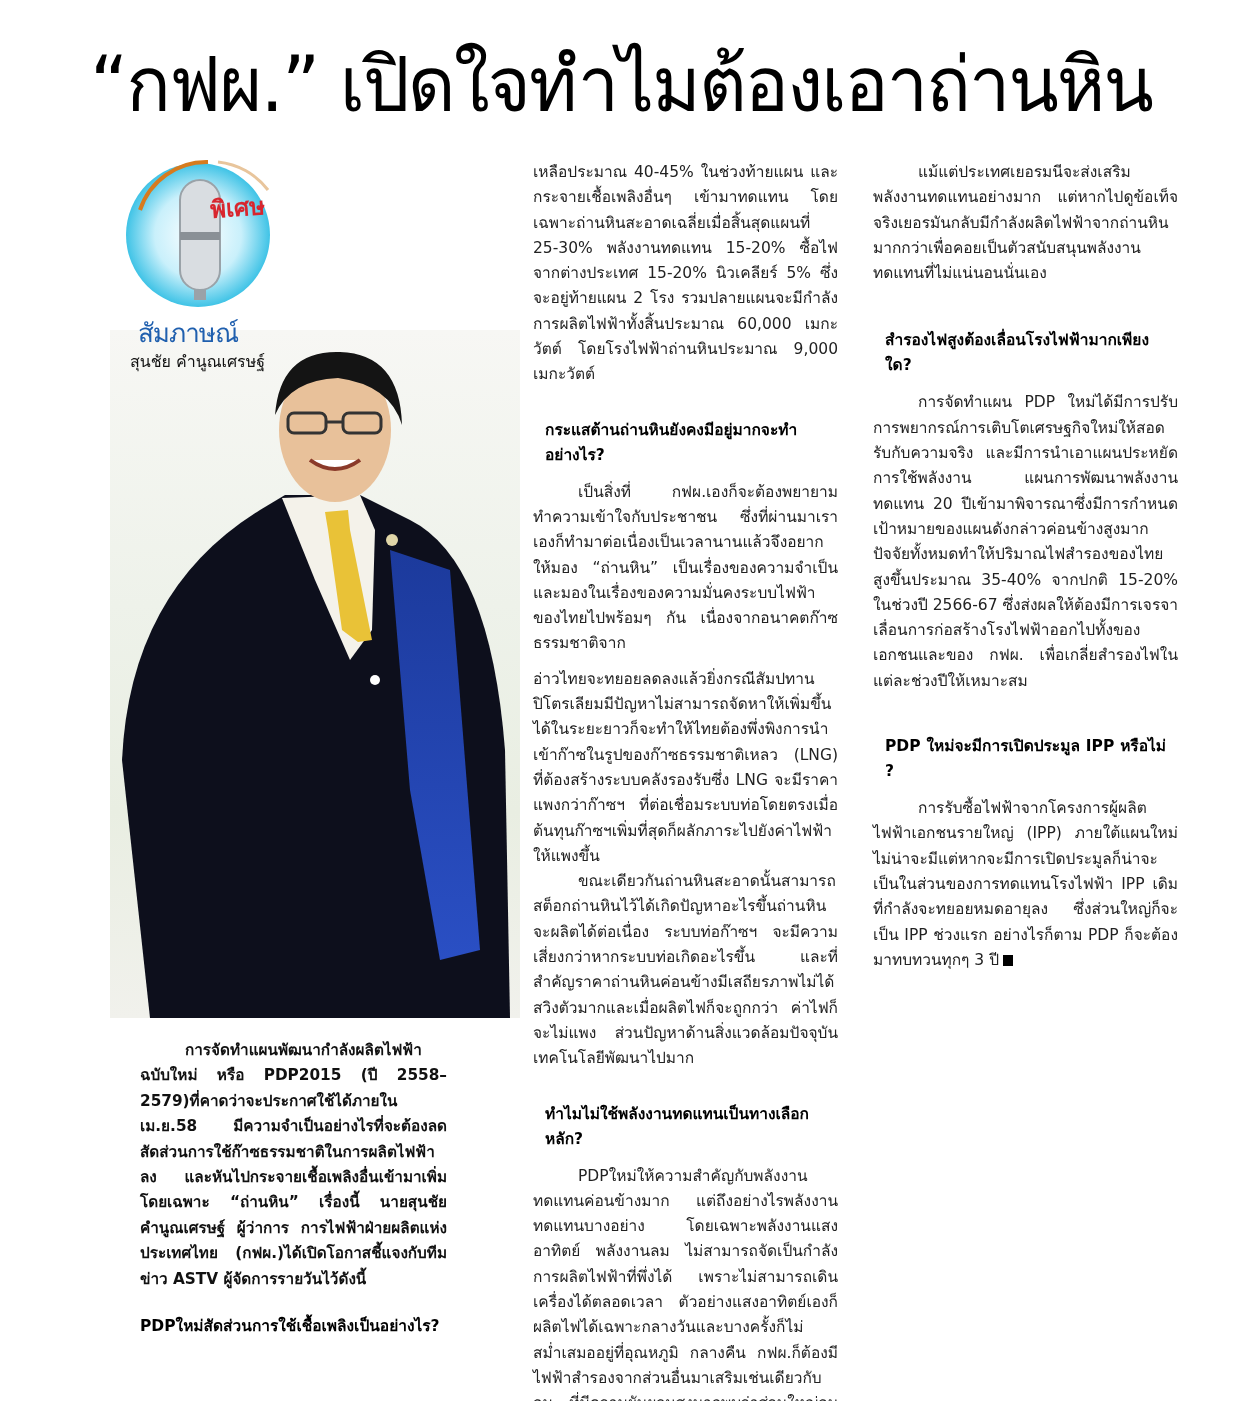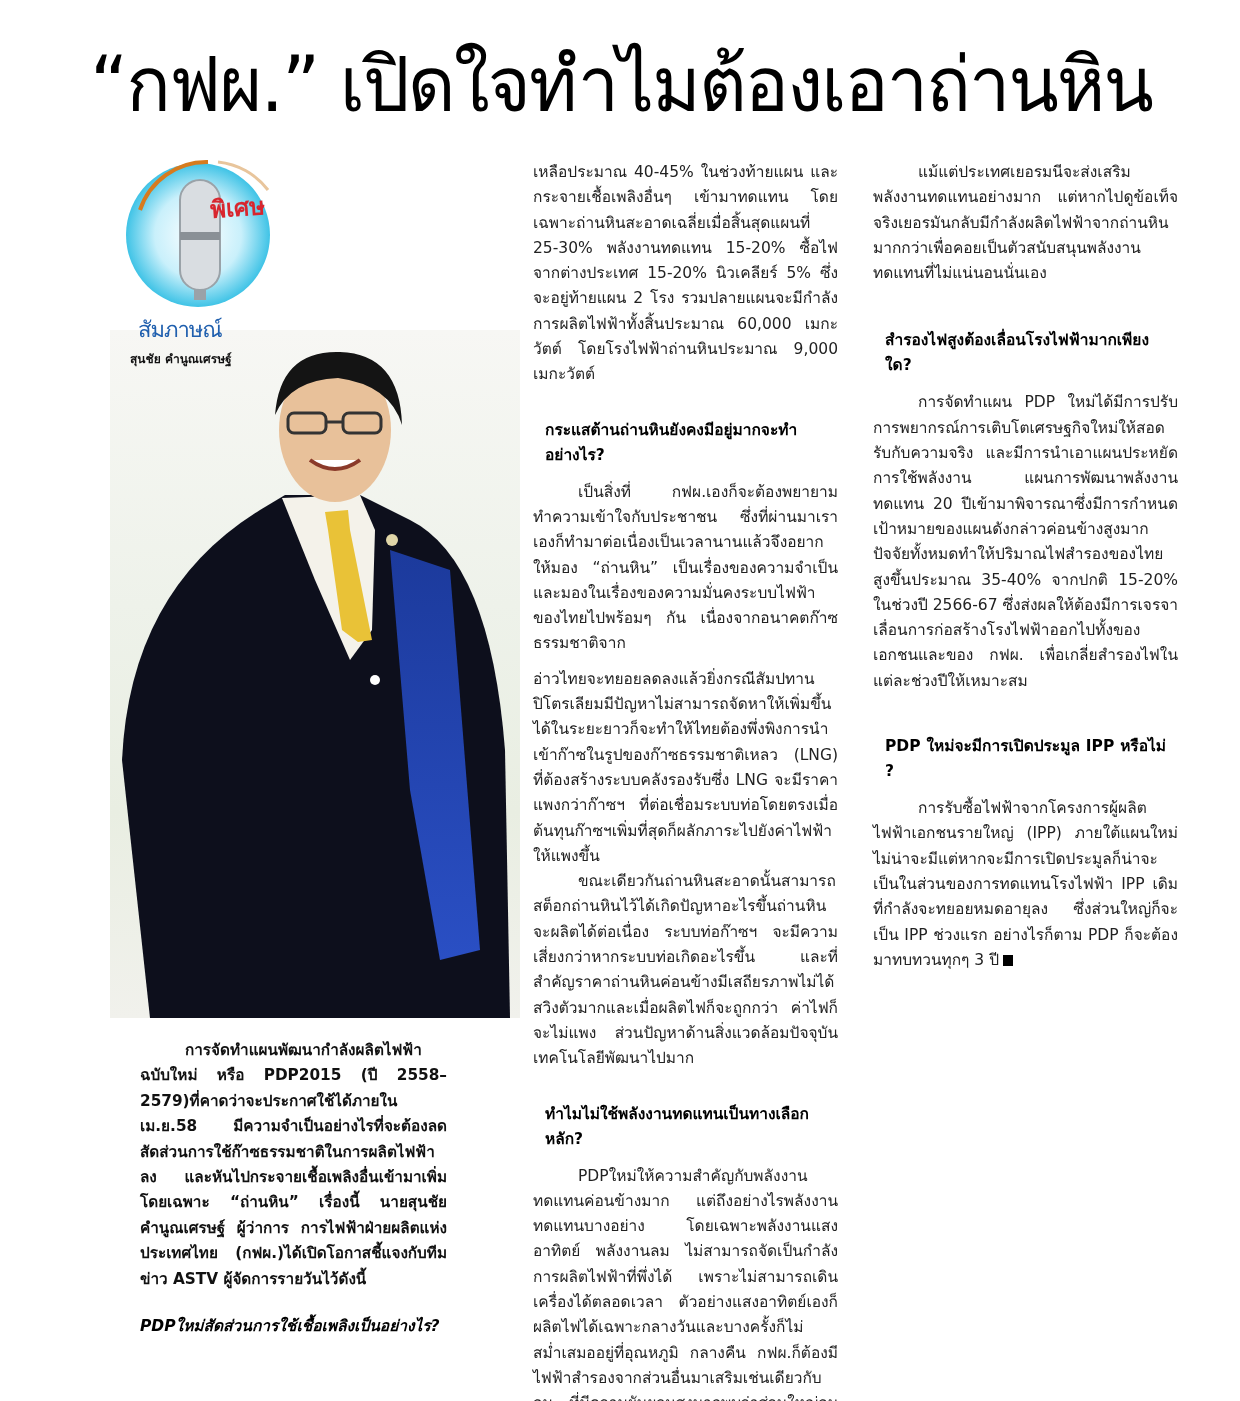--- a/index.html
+++ b/index.html
@@ -8,27 +8,27 @@
   .col{position:absolute;font-size:15.5px;line-height:25.3px;color:#222;text-align:justify;}
   .col p{margin:0;}
   .col .indent{text-indent:45px;}
   .col h3{margin:12px;font-size:15.5px;line-height:25px;font-weight:bold;color:#000;}
   .col .gap{height:18px;}
   .col1{left:533px;top:160px;width:305px;}
   .col2{left:873px;top:160px;width:305px;}
   .intro{position:absolute;left:140px;top:1038px;width:307px;font-size:15.3px;line-height:25.4px;font-weight:bold;color:#111;text-align:justify;}
   .intro .indent{text-indent:45px;}
   .intro p{margin:0;}
-  .intro h3{margin:22px 0 0 0;font-size:15.5px;line-height:25px;font-weight:bold;color:#000;font-style:italic;}
+  .intro h3{margin:22px 0 0 0;font-size:15.5px;line-height:25px;font-weight:bold;color:#000;}
   .intro .body{font-weight:normal;color:#222;}
   
   .photo{position:absolute;left:110px;top:330px;width:410px;height:688px;overflow:hidden;background:linear-gradient(180deg,#f7f7f4 0%,#eef2ea 40%,#e9eee2 70%,#f1f1ec 100%);}
   .logo{position:absolute;left:118px;top:150px;width:170px;height:170px;}
-  .logo-text{position:absolute;left:138px;top:312px;font-size:22px;color:#1f5fae;font-family:Liberation Serif, serif;letter-spacing:-1px;}
-  .logo-name{position:absolute;left:130px;top:349px;font-size:12px;color:#111;font-weight:bold;}
+  .logo-text{position:absolute;left:138px;top:312px;font-size:26px;color:#1f5fae;font-family:Liberation Serif, serif;letter-spacing:-1px;}
+  .logo-name{position:absolute;left:130px;top:349px;font-size:16px;color:#111;}
   .special{position:absolute;left:210px;top:188px;font-size:24px;color:#d8262e;font-weight:bold;font-family:"DejaVu Serif",serif;transform:rotate(-4deg);}
   .endmark{display:inline-block;width:10px;height:11px;background:#000;vertical-align:-1px;margin-left:4px;}
 </style>
 </head>
 <body>
 
 <div class="headline">“กฟผ.” เปิดใจทำไมต้องเอาถ่านหิน</div>
 
 <div class="photo">
   <svg width="410" height="688" viewBox="0 0 410 688">

